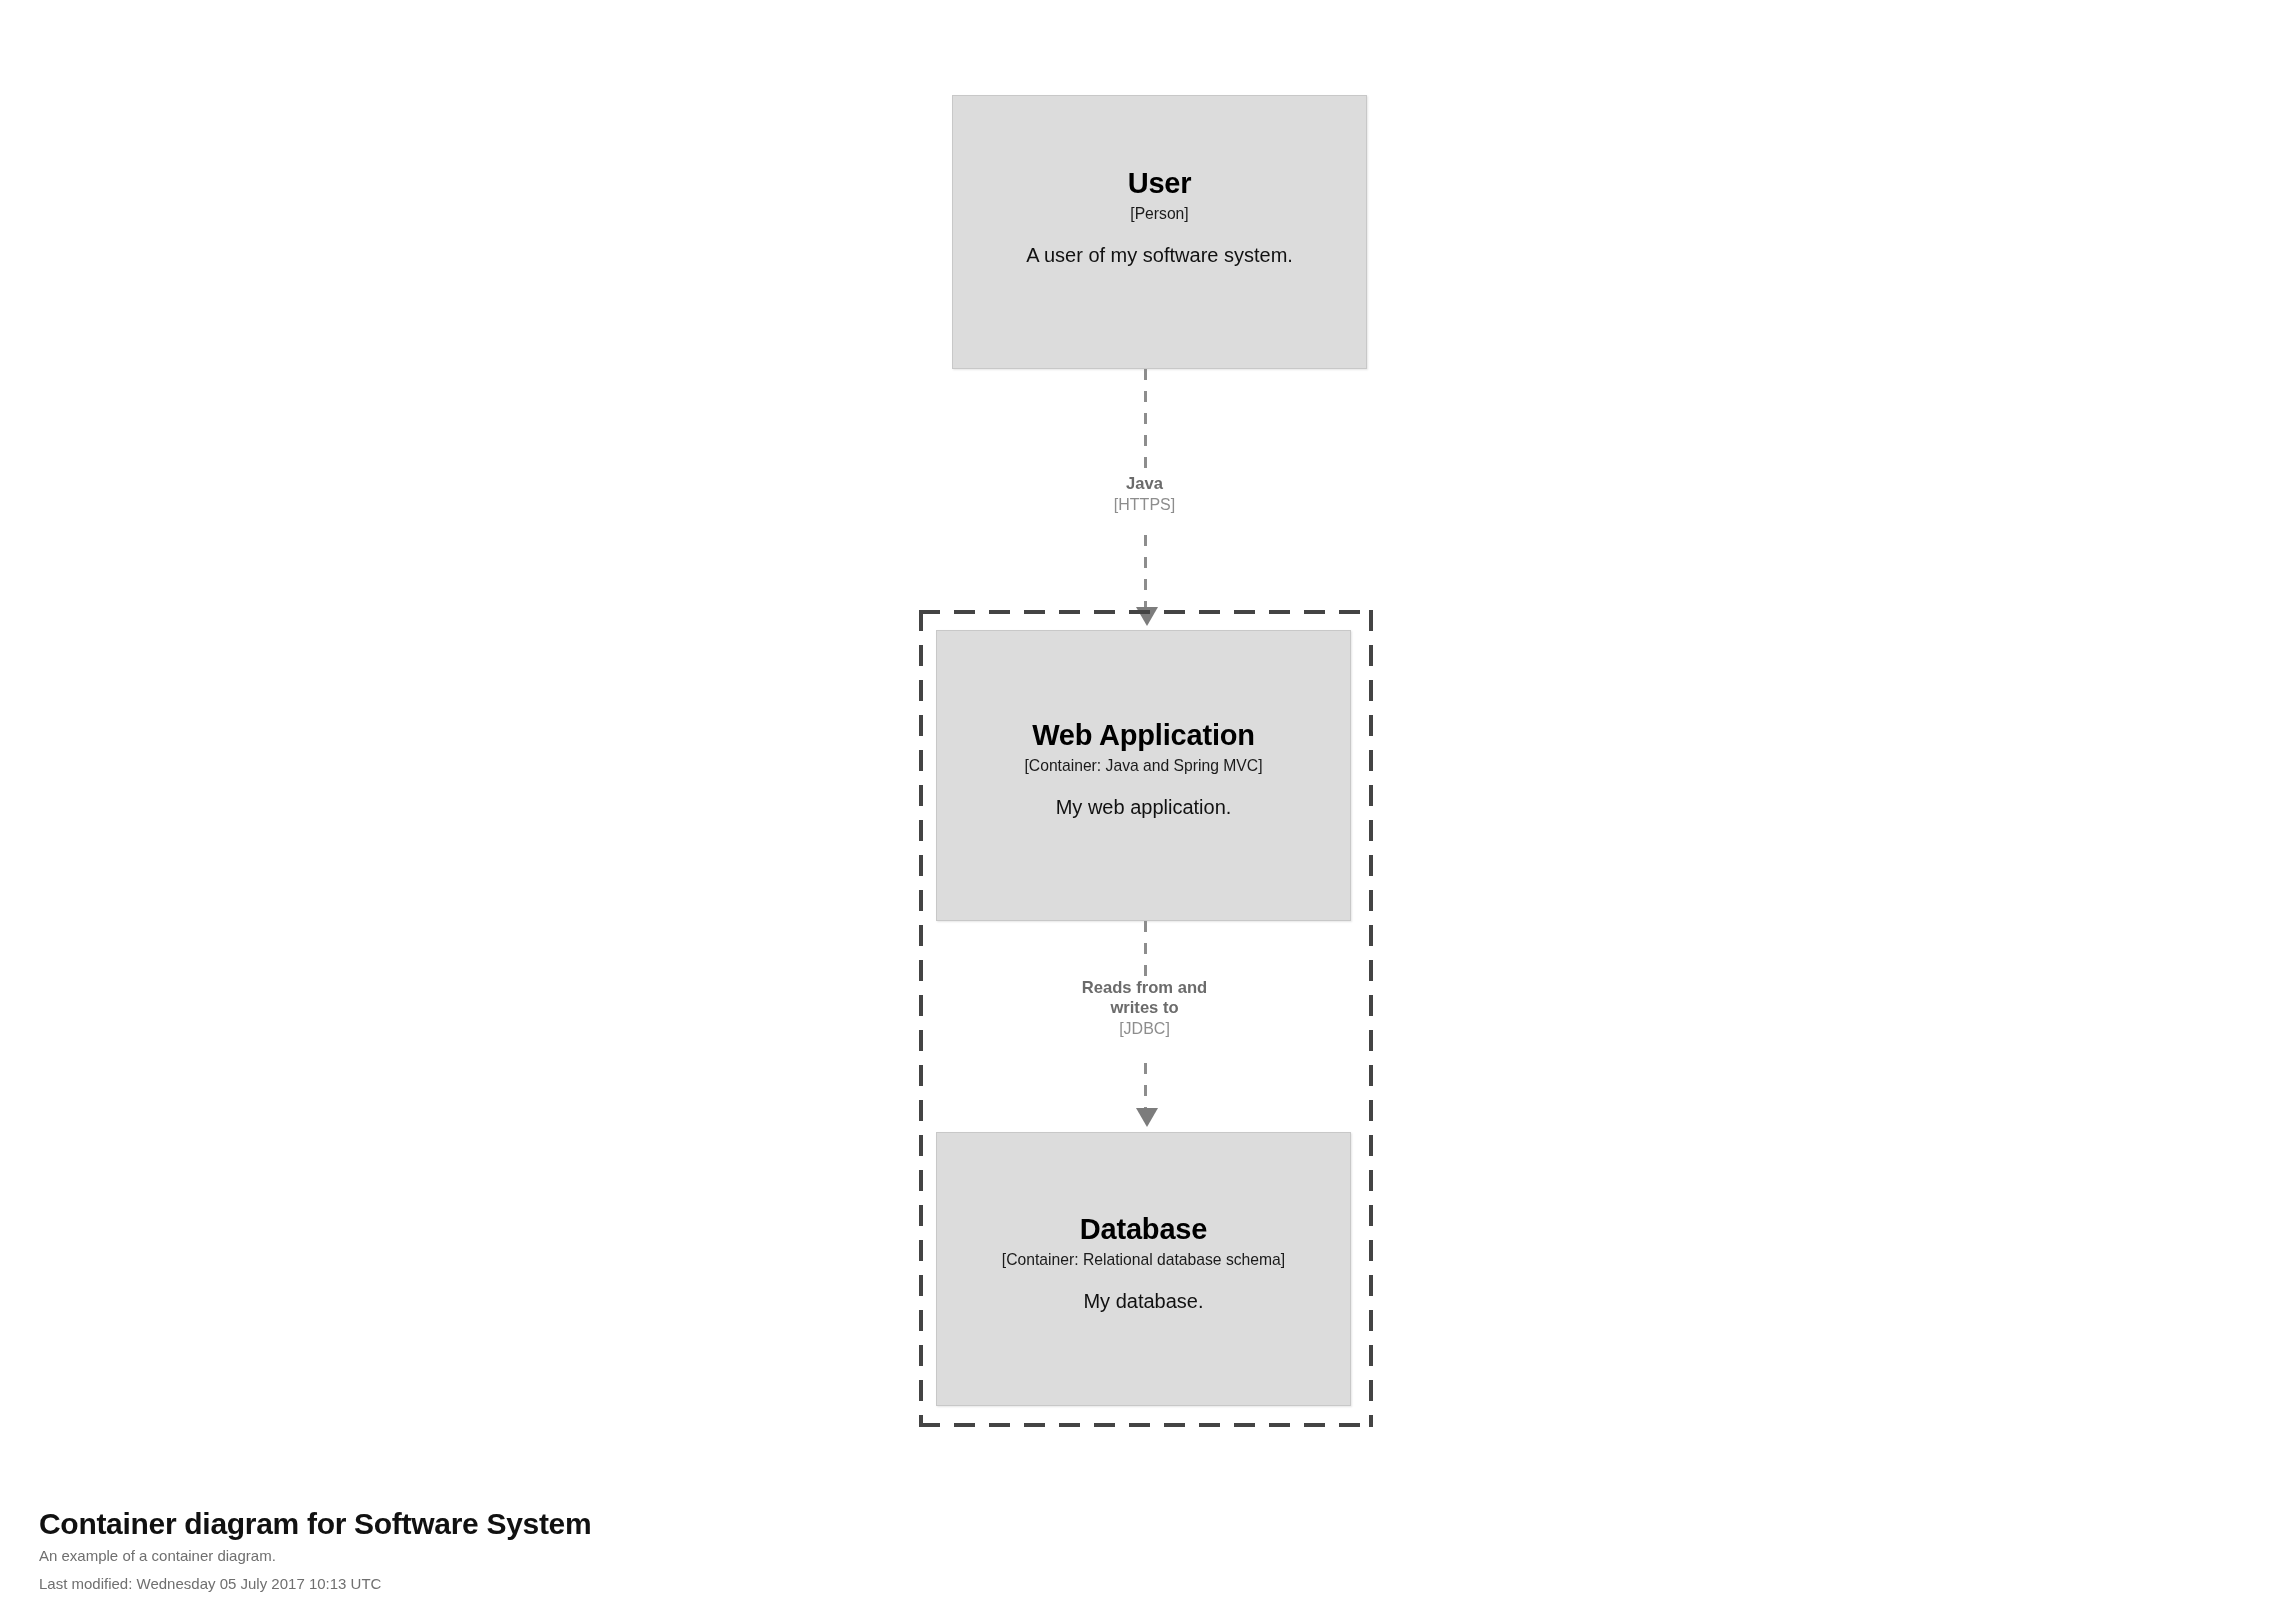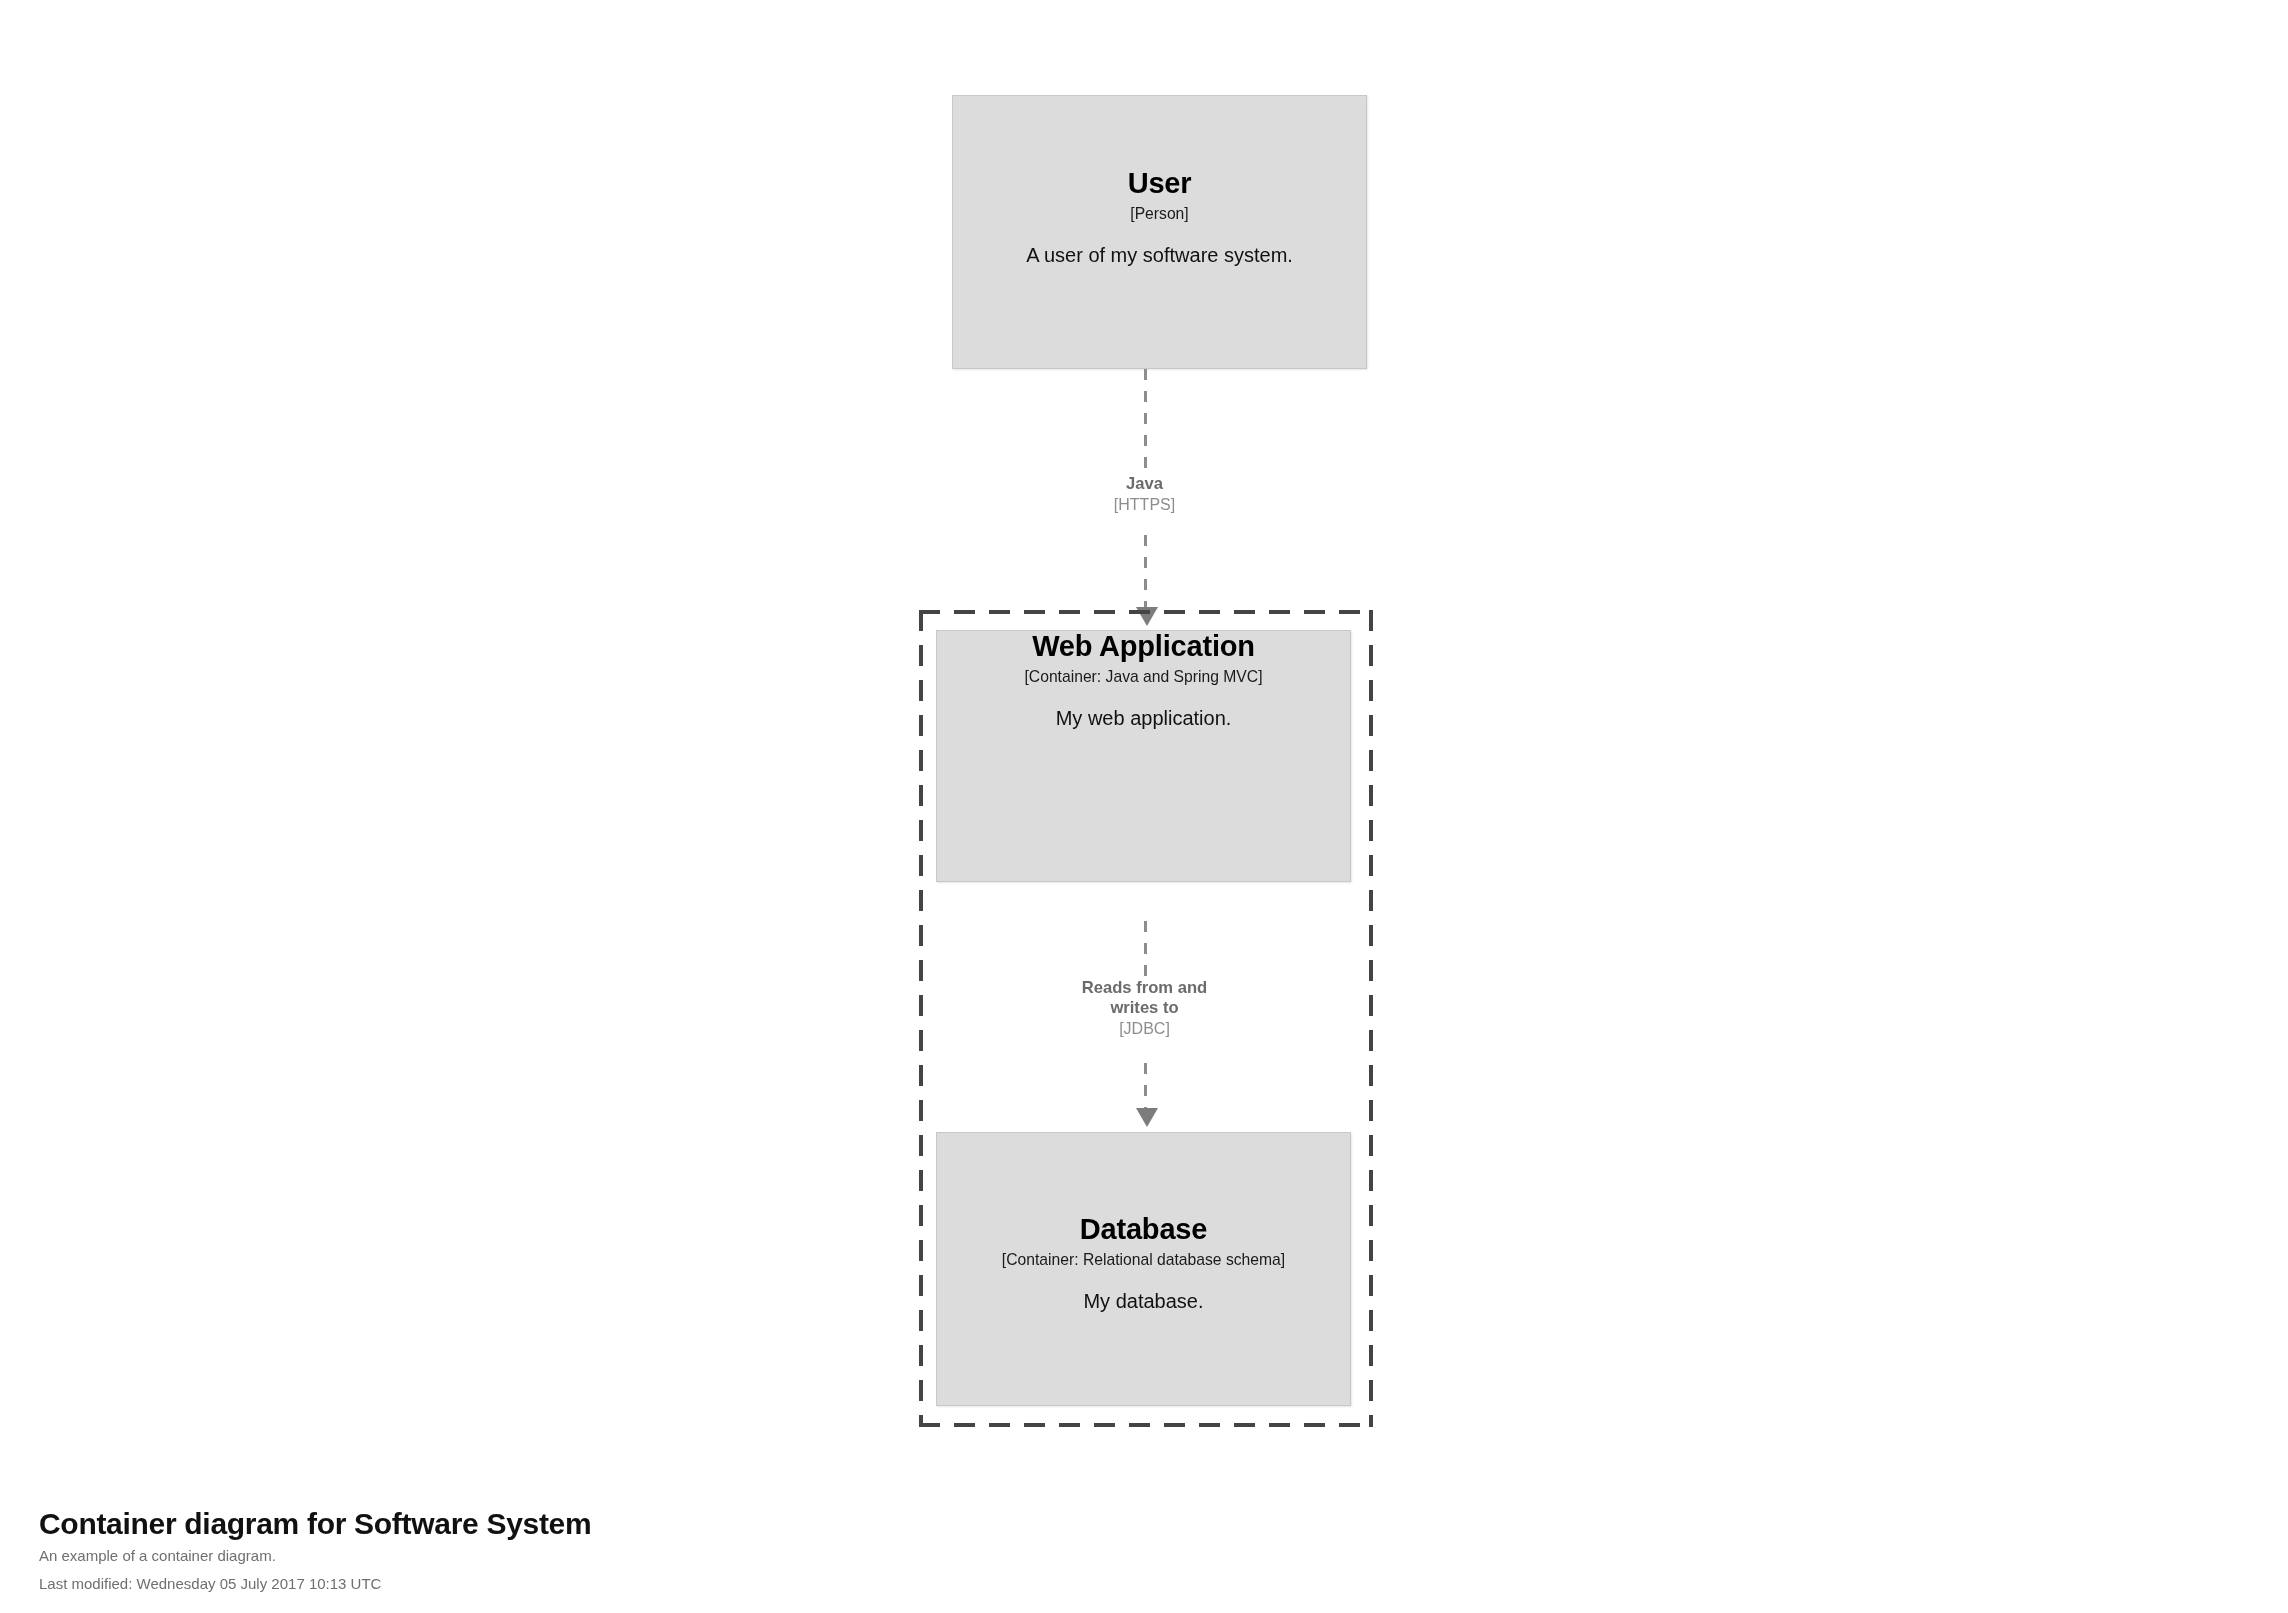--- a/index.html
+++ b/index.html
@@ -69,21 +69,22 @@
     height: 274px;
     padding-top: 72px;
     margin-left: 16px;
   }
 
   
   #node-webapp {
     left: 936px;
     top: 630px;
     width: 415px;
-    height: 252px;
+    height: 291px;
+    padding-top: 89px;
   }
 
   
   #node-database {
     left: 936px;
     top: 1132px;
     width: 415px;
     height: 274px;
     padding-top: 81px;
   }

